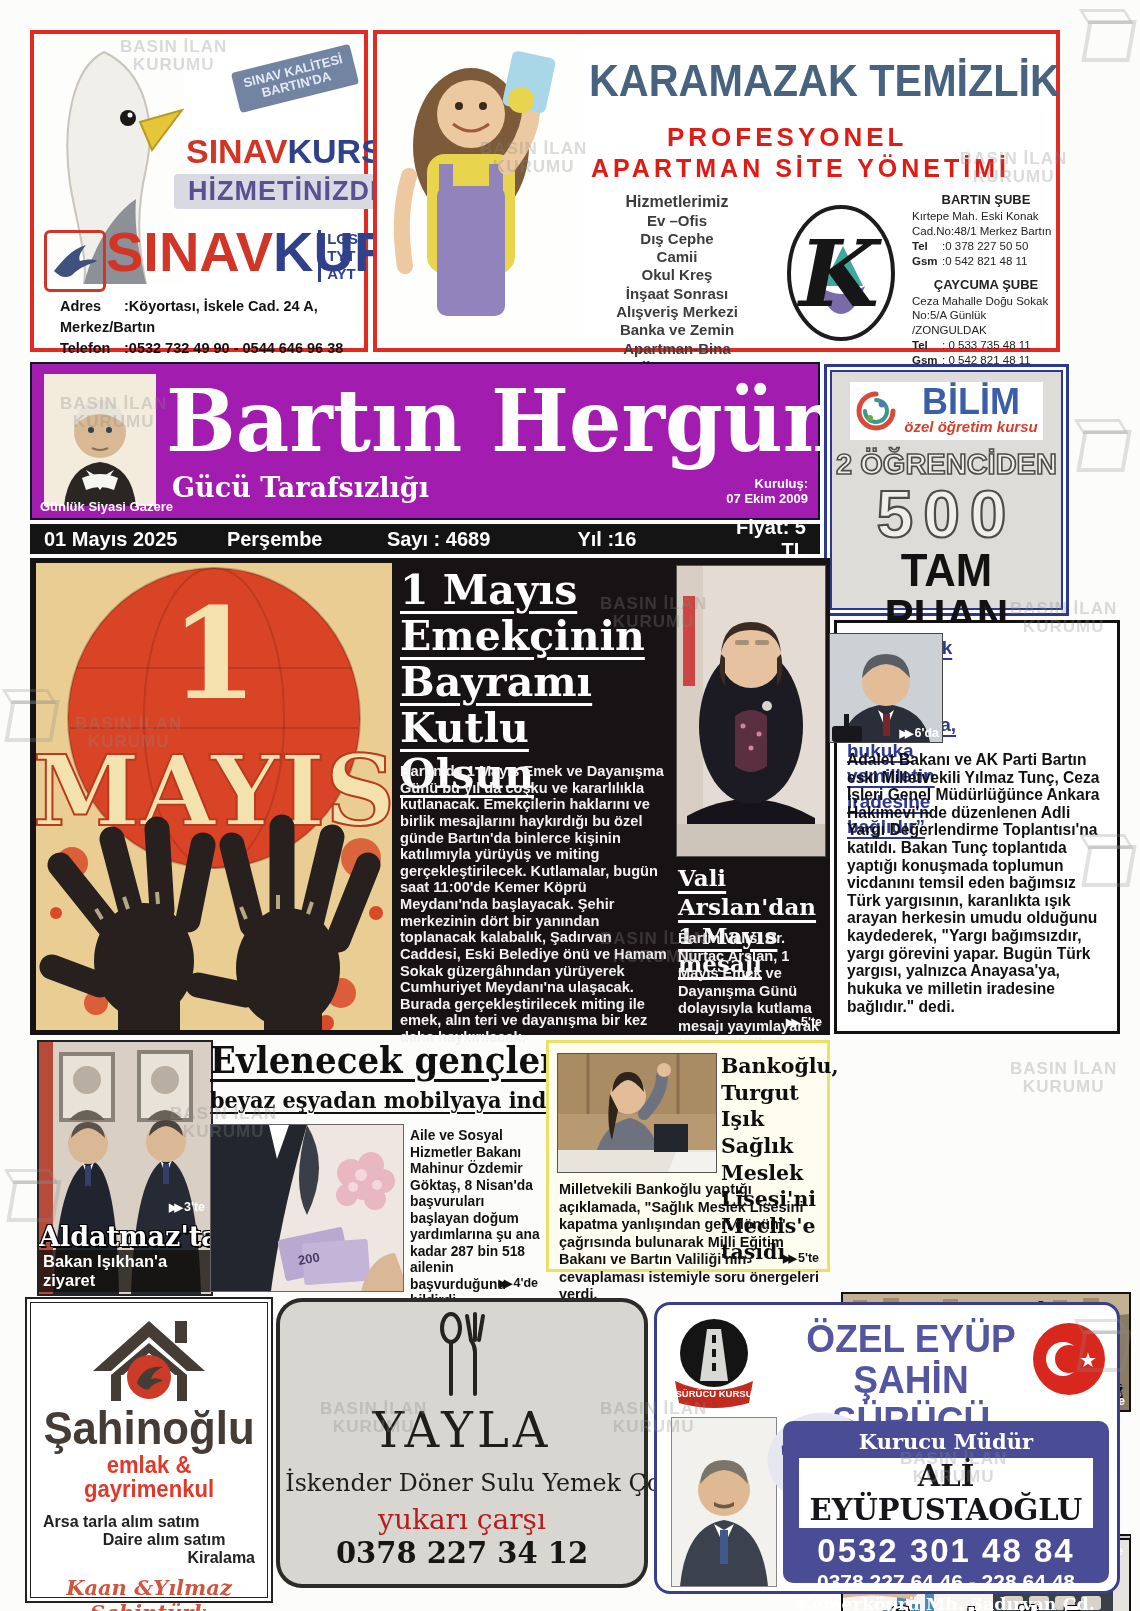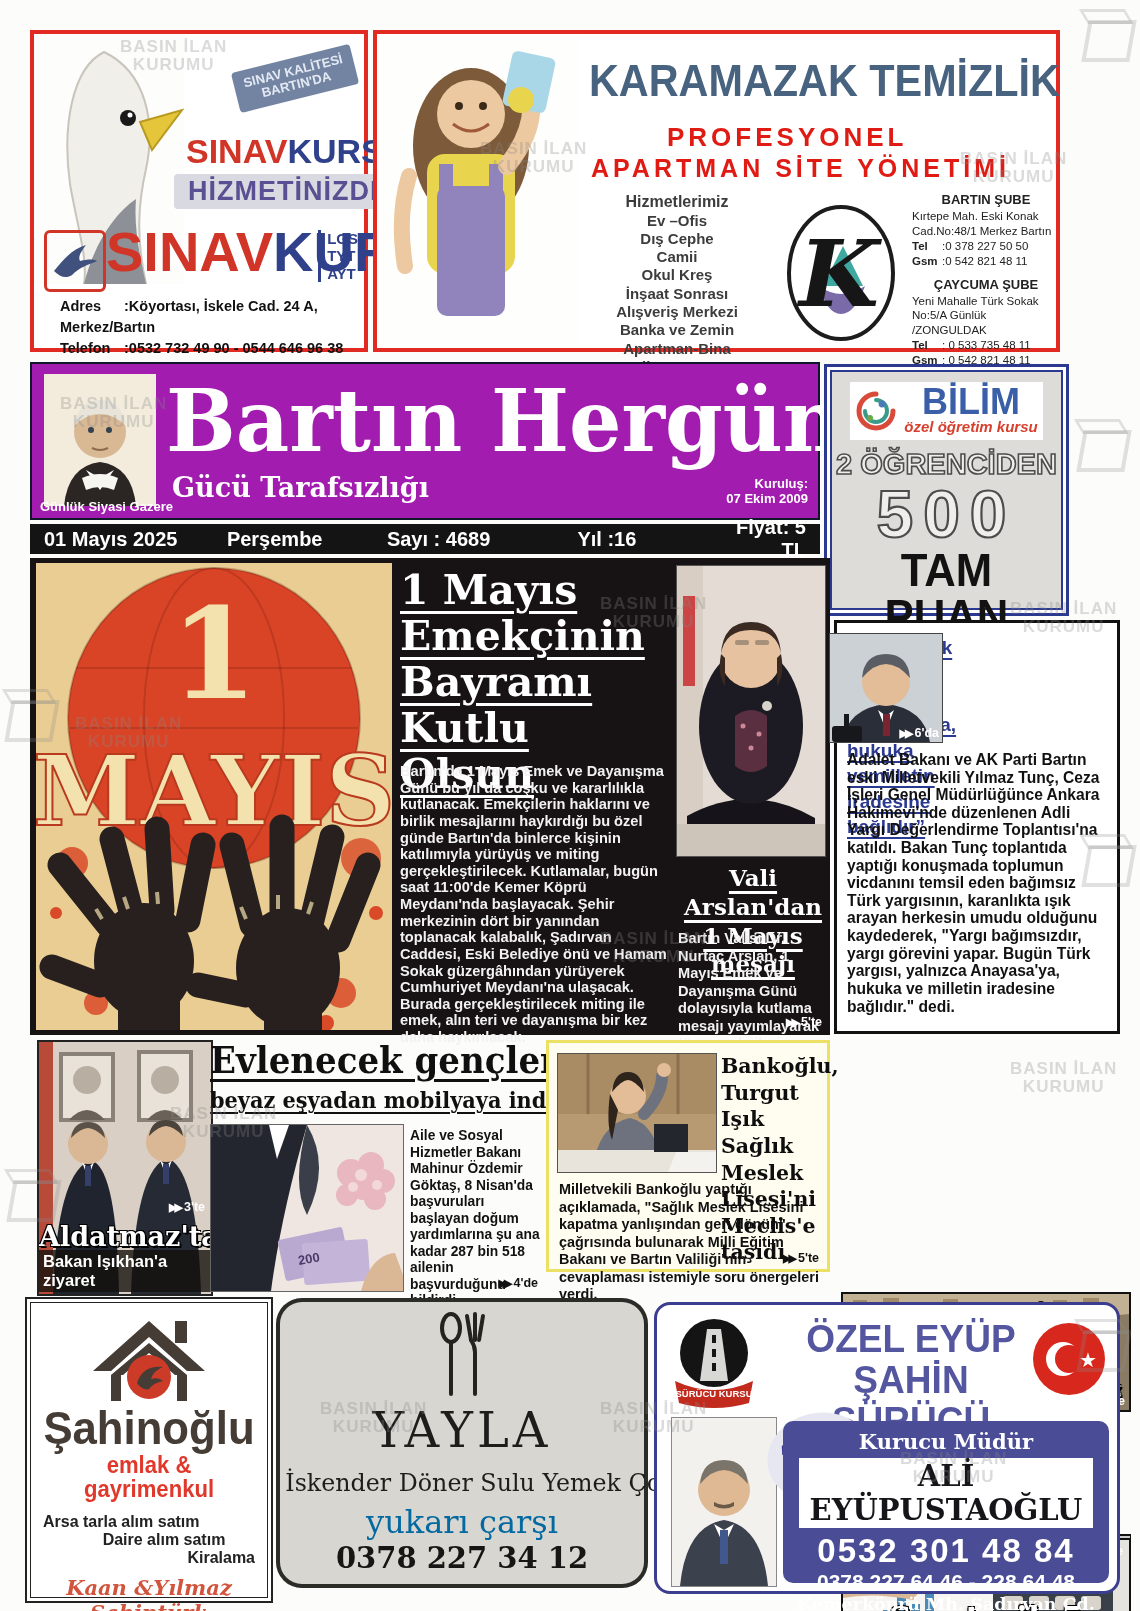--- a/index.html
+++ b/index.html
@@ -85,21 +85,21 @@
   .photo-hl{color:#fff;font-weight:bold;text-shadow:2px 2px 0 #000,-1px -1px 0 #000,1px -1px 0 #000,-1px 1px 0 #000,0 3px 4px rgba(0,0,0,.6);}
   
   .sahin{background:#fff;border:1px solid #222;box-shadow:0 0 0 3px #fff,0 0 0 5px #222;box-sizing:border-box;text-align:center;}
   .sahin-name{color:#453c35;font-weight:bold;font-size:46px;line-height:1;transform:scaleX(.95);}
   .sahin-sub{color:#e0392b;font-weight:bold;font-size:24px;line-height:1;margin-top:2px;transform:scaleX(.92);}
   .sahin-srv{font-size:16px;font-weight:bold;color:#222;}
   .sahin-own{color:#d2543c;font-family:"DejaVu Serif",serif;font-style:italic;font-weight:bold;font-size:21px;}
   .yayla{background:#d8d6d0;border-radius:26px;box-shadow:inset 0 0 0 4px #2b2b28;box-sizing:border-box;text-align:center;}
   .yayla-name{font-size:48px;color:#1d1d1b;letter-spacing:4px;}
   .yayla-menu{font-size:25px;color:#1d1d1b;white-space:nowrap;transform:scaleX(.95);}
-  .yayla-loc{font-size:32px;color:#0369a1;}
+  .yayla-loc{font-size:28px;color:#b91c1c;}
   .yayla-tel{font-size:29px;font-weight:bold;color:#161614;}
   .kursu{background:#fff;border:3px solid #3b3e8f;border-radius:16px;box-sizing:border-box;}
   .kursu-title{color:#5456a0;font-weight:bold;font-size:39px;line-height:1.05;text-align:center;transform:scaleX(.95);}
   .kursu-badge{position:absolute;background:#e7e7f2;border-radius:50%;width:104px;height:88px;display:flex;align-items:center;justify-content:center;
       color:#3b3e8f;font-weight:bold;font-size:13px;text-align:center;transform:rotate(-14deg);line-height:1.15;font-style:italic;}
   .kursu-panel{background:#4a4d96;border-radius:10px;color:#fff;text-align:center;box-sizing:border-box;padding:8px 10px;}
   .kursu-role{font-family:"DejaVu Serif",serif;font-weight:bold;font-size:21px;}
   .kursu-name{background:#fff;color:#16161a;font-family:"DejaVu Serif",serif;font-weight:bold;font-size:29px;margin:4px 6px;padding:1px 0;}
   .kursu-tel1{font-size:33px;font-weight:bold;letter-spacing:2px;}
   .kursu-tel2{font-size:21px;font-weight:bold;}
@@ -251,21 +251,21 @@
       </svg>
     </div>
     <div class="abs branch" style="left:535px;top:158px;width:148px;">
       <div class="bt" style="text-align:center;">BARTIN ŞUBE</div>
       <div>Kırtepe Mah. Eski Konak</div>
       <div>Cad.No:48/1  Merkez Bartın</div>
       <div><span class="lbl">Tel</span><span>:0 378 227 50 50</span></div>
       <div><span class="lbl">Gsm</span><span>:0 542 821 48 11</span></div>
       <div style="height:8px;"></div>
       <div class="bt" style="text-align:center;">ÇAYCUMA ŞUBE</div>
-      <div>Yeni Mahalle Türk Sokak</div>
+      <div>Ceza Mahalle Doğu Sokak</div>
       <div>No:5/A Günlük /ZONGULDAK</div>
       <div><span class="lbl">Tel</span><span>: 0 533 735 48 11</span></div>
       <div><span class="lbl">Gsm</span><span>: 0 542 821 48 11</span></div>
     </div>
   </div>
 
   <div class="abs masthead" style="left:30px;top:362px;width:790px;height:158px;">
     <div class="abs" style="left:12px;top:10px;width:112px;height:132px;">
       <svg width="112" height="132" viewBox="0 0 112 132">
         <rect width="112" height="132" fill="#f3ecdc"></rect>
@@ -385,21 +385,21 @@
         <circle cx="74" cy="92" r="30" fill="#e6c2a0"></circle>
         <path d="M44,88 Q46,56 74,56 Q102,56 104,88 Q100,64 74,64 Q48,64 44,88 Z" fill="#3a2a22"></path>
         <path d="M44,88 Q40,110 48,120 L48,92 Z" fill="#3a2a22"></path>
           <path d="M104,88 Q108,110 100,120 L100,92 Z" fill="#3a2a22"></path>
         <rect x="58" y="74" width="14" height="5" rx="2" fill="#8a7a6a" opacity=".7"></rect>
           <rect x="78" y="74" width="14" height="5" rx="2" fill="#8a7a6a" opacity=".7"></rect>
         <circle cx="90" cy="140" r="5" fill="#d8d4cc"></circle>
         <rect x="0" y="258" width="148" height="32" fill="#cdc4ba"></rect>
       </svg>
     </div>
-    <div class="abs serif vali-hl" style="left:648px;top:306px;width:150px;text-align:center;">
+    <div class="abs serif vali-hl" style="left:648px;top:306px;width:150px;">
       <div><span>Vali Arslan'dan</span></div>
       <div><span>1 Mayıs mesajı</span></div>
     </div>
     <div class="abs vali-body" style="left:648px;top:372px;width:148px;">Bartın Valisi Dr. Nurtaç Arslan, 1 Mayıs Emek ve Dayanışma Günü dolayısıyla kutlama mesajı yayımlayarak tüm emekçilerin bayramını tebrik etti.</div>
     <div class="abs pageref light" style="right:8px;bottom:6px;">
       <span class="ic">▶▶</span>
       <span>5'te</span>
     </div>
   </div>
 

